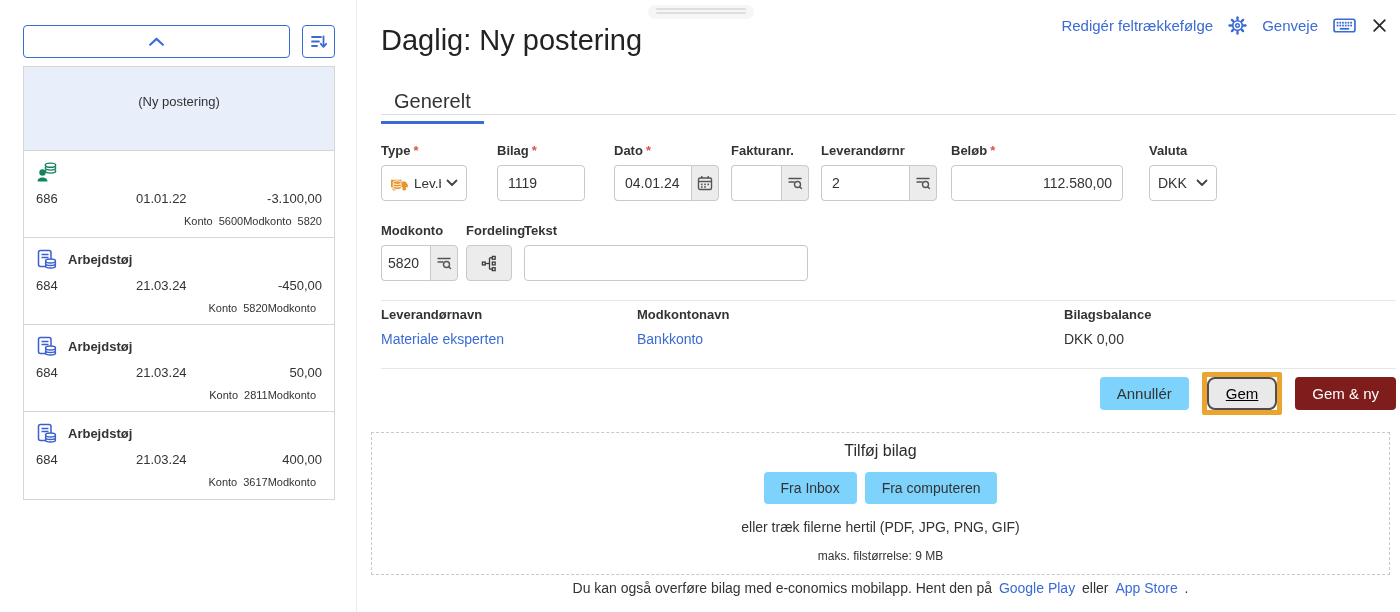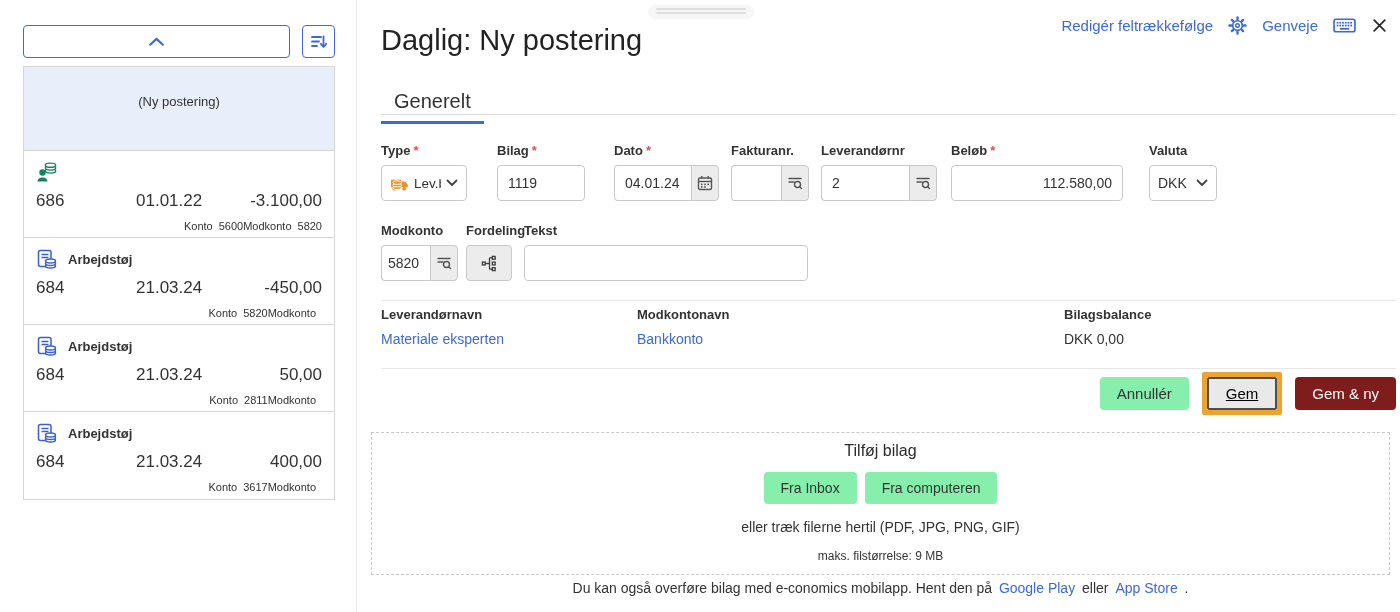--- a/index.html
+++ b/index.html
@@ -8,21 +8,21 @@
   
   .sidebar-divider { position:absolute; left:356px; top:0; width:1px; height:612px; background:#ececec; }
   .collapse-box { position:absolute; left:23px; top:25px; width:267px; height:33px; border:1.5px solid #3a6bd4; border-radius:4px; display:flex; align-items:center; justify-content:center; cursor:pointer; background:#fff; }
   .sort-btn { position:absolute; left:302px; top:25px; width:33px; height:33px; border:1.5px solid #3a6bd4; border-radius:4px; background:#fff; display:flex; align-items:center; justify-content:center; cursor:pointer; }
   .plist { position:absolute; left:23px; top:66px; width:312px; border:1px solid #d6d6d6; }
   .pitem { border-bottom:1px solid #d6d6d6; padding:9px 12px 24px; height:87px; background:#fff; cursor:pointer; }
   .pitem:last-child { border-bottom:none; }
   .pitem.selected { height:84px; background:#e8eefa; display:flex; align-items:center; justify-content:center; font-size:13px; }
   .prow1 { display:flex; align-items:center; gap:10px; height:24px; }
   .prow1 .ptitle { font-weight:bold; font-size:13px; }
-  .prow2 { display:flex; font-size:17px; margin-top:7px; }
+  .prow2 { display:flex; font-size:13px; margin-top:7px; }
   .prow2 .pnum { width:100px; }
   .prow2 .pdate { flex:1; }
   .prow2 .pamt { text-align:right; }
   .prow3 { display:flex; justify-content:flex-end; font-size:11px; margin-top:9px; }
   .acct span { margin-right:6px; }
   .acct span:last-child { margin-right:0; }
 
   
   .drag-handle { position:absolute; left:648px; top:5px; width:106px; height:14px; background:#f6f6f6; border-radius:7px; padding:3px 8px; cursor:grab; }
   .drag-handle i { display:block; height:2px; background:#dedede; border-radius:1px; margin-bottom:2px; }
@@ -51,24 +51,24 @@
   .sq-btn { width:46px; height:36px; border:1px solid #c9c9c9; border-radius:4px; background:#ececec; display:flex; align-items:center; justify-content:center; cursor:pointer; }
 
   .hdivider { position:absolute; left:381px; width:1015px; height:1px; background:#e7e7e7; }
   .info-label { position:absolute; top:307px; font-size:13px; font-weight:bold; }
   .info-value { position:absolute; top:331px; font-size:14px; }
   .info-value a { color:#3a6bd4; text-decoration:none; cursor:pointer; }
 
   
   .btn-row { position:absolute; left:381px; top:377px; width:1015px; display:flex; justify-content:flex-end; align-items:flex-start; gap:13px; }
   .btn { height:33px; border:none; border-radius:4px; font-size:15px; font-family:"Liberation Sans",sans-serif; cursor:pointer; padding:0 17px; }
-  .btn.grey { background:#86efac; color:#333; }
+  .btn.grey { background:#7dd3fc; color:#333; }
   .btn.primary { background:#7f1d1d; color:#fff; }
   .gem-wrap { border:5px solid #eba430; border-radius:2px; margin-top:-5px; }
-  .gem-wrap .btn { border:2px solid #4f4f4f; border-radius:2px; background:#e9e9e9;text-decoration:underline; }
+  .gem-wrap .btn { border:2px solid #4f4f4f; border-radius:8px; background:#e9e9e9;text-decoration:underline; }
 
   
   .upload { position:absolute; left:371px; top:432px; width:1019px; height:143px; border:1px dashed #c9c9c9; text-align:center; padding-top:9px; }
   .upload-title { font-size:16px; color:#2b2b2b; }
   .upload-btns { margin-top:12px; display:flex; justify-content:center; gap:8px; }
   .upload-btns .btn { height:32px; font-size:14px; }
   .upload-hint { font-size:14px; margin-top:15px; }
   .upload-size { font-size:12px; margin-top:14px; }
   .footer { position:absolute; left:371px; top:580px; width:1019px; text-align:center; font-size:14px; }
   .footer a { color:#3a6bd4; text-decoration:none; cursor:pointer; margin:0 3px; }

